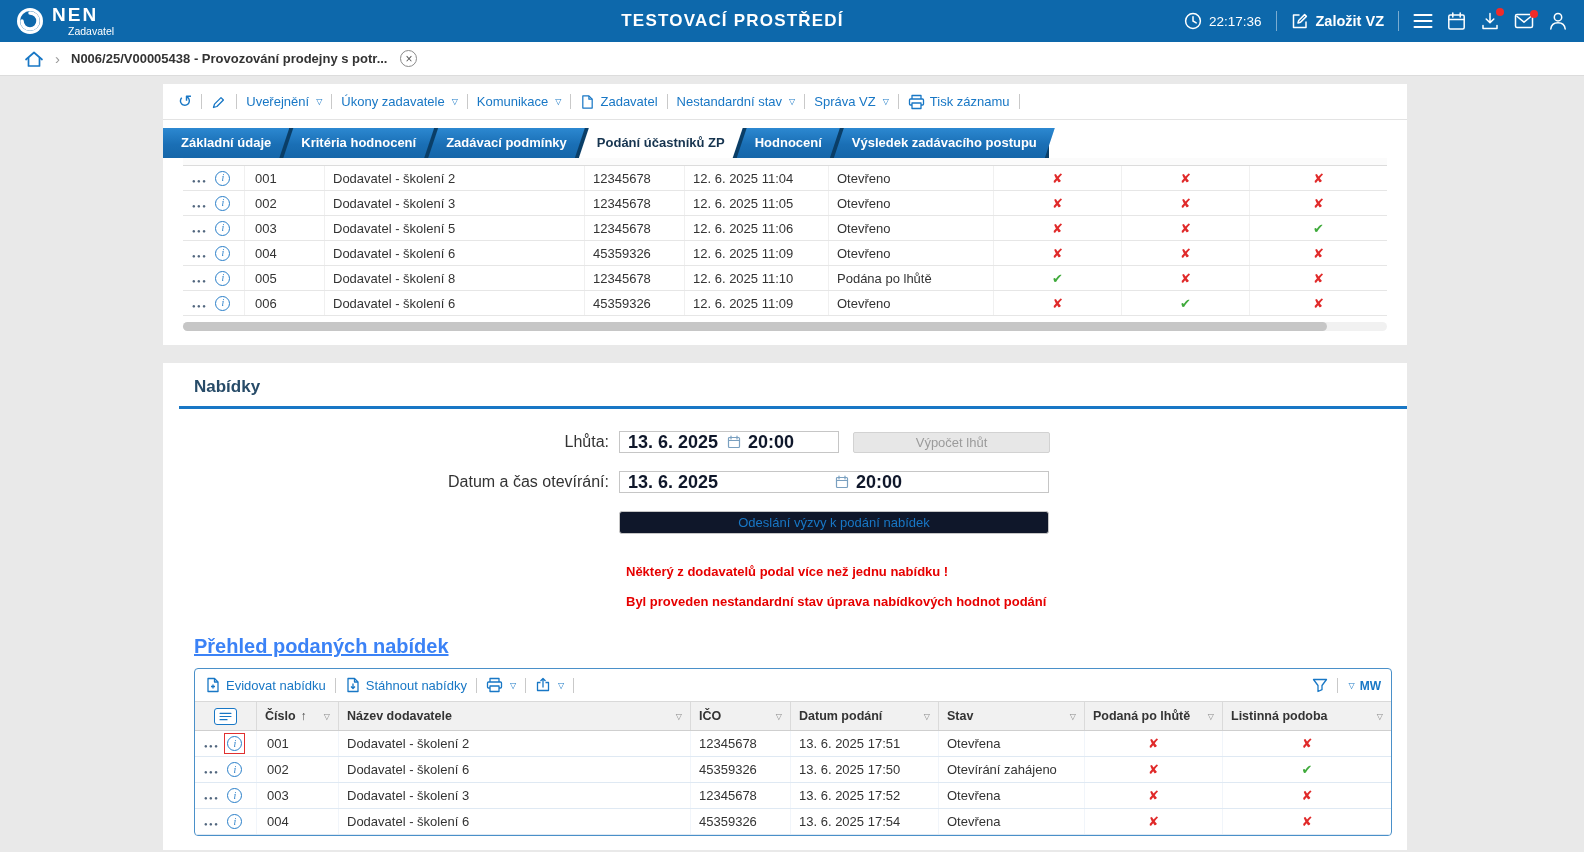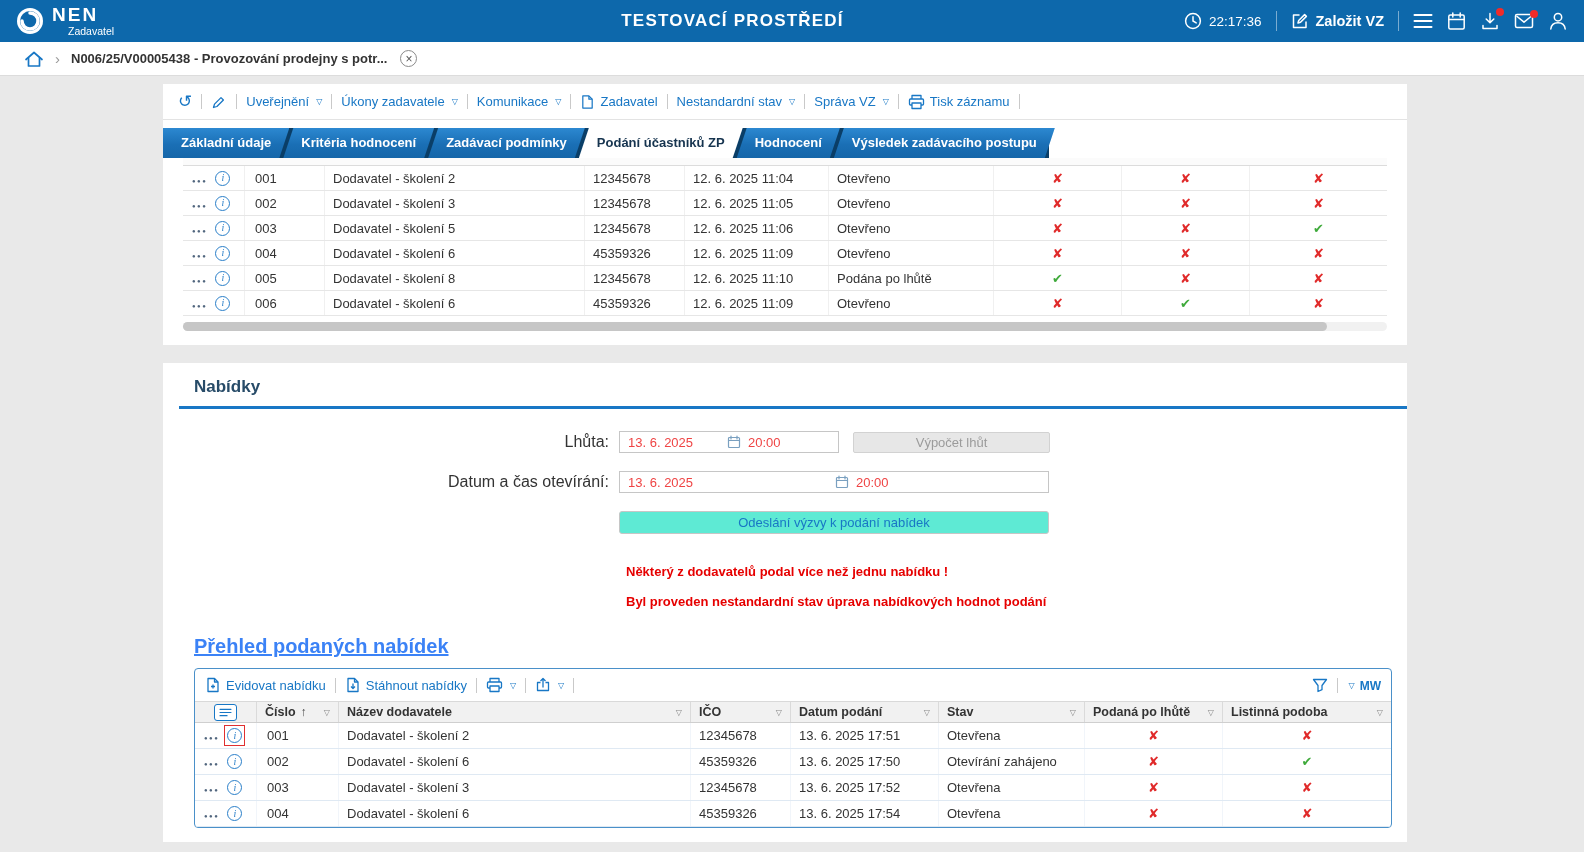--- a/index.html
+++ b/index.html
@@ -65,39 +65,39 @@
 .hscroll .thumb{position:absolute;left:0;top:0;height:9px;width:95%;background:#c6c6c6;border-radius:5px;cursor:pointer;}
 
 
 .card2{margin-top:18px;padding-bottom:14px;padding-left:16px;}
 .sec-title{padding:14px 15px 9px;font-size:17px;font-weight:700;color:#274b68;}
 .sec-underline{height:3px;background:#1877c5;}
 .formarea{padding-top:22px;}
 .frow{display:flex;align-items:center;margin-bottom:18px;}
 .flabel{width:440px;text-align:right;padding-right:10px;font-size:16px;color:#333;}
 .dt-input{display:flex;align-items:center;border:1px solid #c6c6c6;background:#fff;height:22px;padding:0 8px;gap:7px;}
-.dt-input .d{font-weight:400;font-size:13px;color:#ef4444;}
+.dt-input .d{font-weight:700;font-size:18px;color:#0f172a;}
 .dt-small{width:220px;}
 .dt-small .d1{width:92px;}
 .dt-wide{width:430px;}
 .dt-wide .d1{width:200px;}
 .calico{display:flex;cursor:pointer;}
 .btn-gray{margin-left:14px;width:197px;height:21px;background:#e7e7e7;border:1px solid #d2d2d2;color:#9b9b9b;font-size:13px;display:flex;align-items:center;justify-content:center;border-radius:2px;}
-.btn-outline{margin-left:440px;width:430px;height:23px;border:1px solid #c6c6c6;border-radius:3px;background:#5eead4;color:#1877c5;font-size:13px;display:flex;align-items:center;justify-content:center;cursor:pointer;margin-top:12px;}
+.btn-outline{margin-left:440px;width:430px;height:23px;border:1px solid #c6c6c6;border-radius:3px;background:#0f172a;color:#1877c5;font-size:13px;display:flex;align-items:center;justify-content:center;cursor:pointer;margin-top:12px;}
 .warn{margin-left:447px;color:#e60000;font-weight:700;font-size:13px;}
 .warn1{margin-top:30px;}
 .warn2{margin-top:15px;}
 
 
 .ph-title{margin:26px 15px 0;font-weight:700;font-size:20px;color:#3b82f6;text-decoration:underline;}
 .panel{margin:10px 15px 0;border:1px solid #4a90c9;border-radius:4px;background:#fff;overflow:hidden;}
 .panel-toolbar{display:flex;align-items:flex-end;gap:9px;padding:8px 10px;}
 .pt-right{margin-left:auto;display:flex;align-items:center;gap:9px;}
 .mw{color:#1877c5;font-weight:700;font-size:12px;display:flex;align-items:center;gap:5px;cursor:pointer;}
-.t2head{display:grid;grid-template-columns:62px 82px 352px 100px 148px 146px 138px 1fr;background:#f1f1f1;border-top:1px solid #d9d9d9;border-bottom:1px solid #cfcfcf;height:22px;align-items:stretch;}
+.t2head{display:grid;grid-template-columns:62px 82px 352px 100px 148px 146px 138px 1fr;background:#f1f1f1;border-top:1px solid #d9d9d9;border-bottom:1px solid #cfcfcf;height:30px;align-items:stretch;}
 .hc{display:flex;align-items:center;padding:0 8px;font-weight:700;font-size:12.5px;color:#333;border-right:1px solid #dadada;cursor:pointer;white-space:nowrap;overflow:hidden;}
 .hc:last-child{border-right:none;}
 .hc.first{justify-content:center;padding:0;}
 .sort{margin-left:5px;font-size:12px;color:#444;font-weight:400;}
 .tri2{margin-left:auto;color:#8a8a8a;font-size:8px;padding-left:6px;}
 .colpick{display:flex;border:1px solid #1877c5;border-radius:3px;padding:2px 3px;background:#fff;cursor:pointer;}
 .t2row{display:grid;grid-template-columns:62px 82px 352px 100px 148px 146px 138px 1fr;height:26px;align-items:stretch;border-bottom:1px solid #dfe9f3;}
 .t2row .c{border-right:1px solid #f1f5fa;}
 </style>
 </head>

